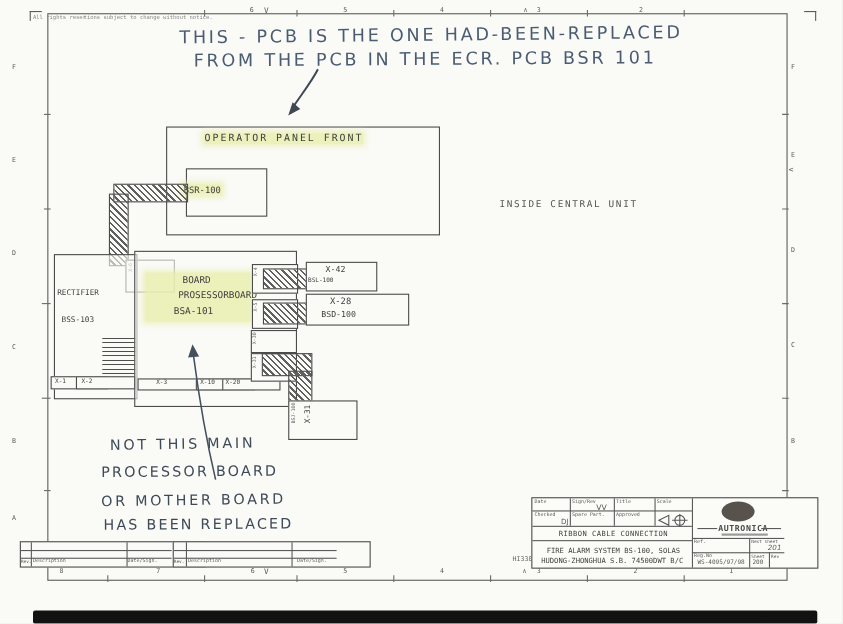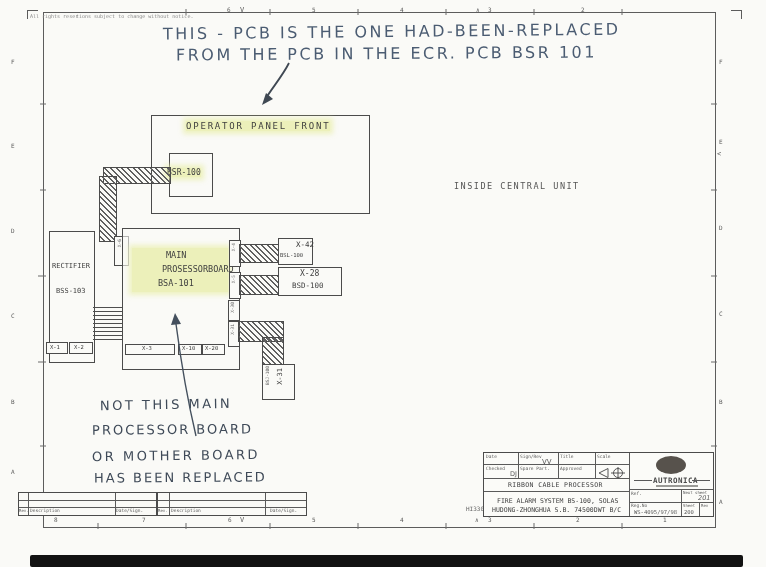--- a/index.html
+++ b/index.html
@@ -1,20 +1,20 @@
 <!DOCTYPE html>
 <html><head>
 <meta charset="utf-8">
 <style>
   html,body{margin:0;padding:0;background:#e9e9e6;}
   .sheet{position:relative;width:766px;height:567px;background:#fafaf7;overflow:hidden;
          font-family:"DejaVu Sans Mono",monospace;color:#3f3f3f;}
   .abs{position:absolute;}
   .lbl{position:absolute;white-space:nowrap;}
-  .box{position:absolute;border:1px solid #4b4b4b;background:rgba(250,250,247,0.6);}
+  .box{position:absolute;border:1px solid #4b4b4b;background:rgba(250,250,247,0.6);padding-left:30px;}
   .hatch{position:absolute;border:1px solid #4b4b4b;
          background:repeating-linear-gradient(45deg,rgba(0,0,0,0) 0 2.5px,#606060 2.5px 4px);}
   .flat{position:absolute;background:repeating-linear-gradient(180deg,#4e4e4e 0 1px,rgba(0,0,0,0) 1px 4px);}
   .hl{background:rgba(232,238,170,0.8);box-shadow:0 0 5px 3px rgba(232,238,170,0.7);}
   .hand{font-family:"DejaVu Sans",sans-serif;color:#4b5c72;}
   .rul{position:absolute;font-size:6px;color:#5a5a5a;font-family:"DejaVu Sans Mono",monospace;}
   .tb-lab{position:absolute;font-size:4.5px;color:#5a5a5a;white-space:nowrap;}
   .vtext{writing-mode:vertical-rl;transform:rotate(180deg);}
   .cline{position:absolute;background:#5a5a5a;}
 </style>
@@ -84,21 +84,21 @@
   <div class="lbl" style="left:56px;top:287px;font-size:7px;">BSS-103</div>
   <div class="box" style="left:46px;top:342px;width:20px;height:10px;background:#fafaf7;"></div>
   <div class="lbl" style="left:50px;top:344px;font-size:5.5px;">X-1</div>
   <div class="box" style="left:69px;top:342px;width:22px;height:10px;background:#fafaf7;"></div>
   <div class="lbl" style="left:74px;top:344px;font-size:5.5px;">X-2</div>
 
   <div class="flat" style="left:93px;top:307px;width:30px;height:33px;"></div>
 
   <div class="box" style="left:122px;top:228px;width:116px;height:140px;"></div>
   <div class="abs hl" style="left:132px;top:248px;width:96px;height:44px;"></div>
-  <div class="lbl" style="left:166px;top:250px;font-size:8.5px;">MAIN</div>
+  <div class="lbl" style="left:166px;top:250px;font-size:8.5px;">BOARD</div>
   <div class="lbl" style="left:138px;top:264px;font-size:8.5px;padding-left:24px;">PROSESSORBOARD</div>
   <div class="lbl" style="left:158px;top:278px;font-size:8.5px;">BSA-101</div>
   <div class="box" style="left:125px;top:344px;width:48px;height:9px;background:#fafaf7;"></div>
   <div class="lbl" style="left:142px;top:345px;font-size:5.5px;">X-3</div>
   <div class="box" style="left:178px;top:344px;width:22px;height:9px;background:#fafaf7;"></div>
   <div class="lbl" style="left:182px;top:345px;font-size:5.5px;">X-10</div>
   <div class="box" style="left:202px;top:344px;width:21px;height:9px;background:#fafaf7;"></div>
   <div class="lbl" style="left:205px;top:345px;font-size:5.5px;">X-20</div>
 
   <div class="box" style="left:229px;top:240px;width:10px;height:25px;background:#fafaf7;"></div>
@@ -207,21 +207,21 @@
     <div class="tb-lab hand" style="left:26px;top:17px;font-size:6.5px;">DJ</div>
     <div class="tb-lab" style="left:36px;top:13px;">Spare Part.</div>
     <div class="tb-lab" style="left:76px;top:13px;">Approved</div>
     <svg width="28" height="12" style="position:absolute;left:114px;top:14px;">
       <polygon points="1,6 10,1.5 10,10.5" fill="none" stroke="#555" stroke-width="1"></polygon>
       <circle cx="20" cy="6" r="4.5" fill="none" stroke="#555" stroke-width="1"></circle>
       <line x1="13" y1="6" x2="27" y2="6" stroke="#555" stroke-width="1"></line>
       <line x1="20" y1="0" x2="20" y2="12" stroke="#555" stroke-width="1"></line>
     </svg>
 
-    <div class="lbl" style="left:24px;top:28px;font-size:6.5px;letter-spacing:0.4px;">RIBBON CABLE PROCESSOR</div>
+    <div class="lbl" style="left:24px;top:28px;font-size:6.5px;letter-spacing:0.4px;">RIBBON CABLE CONNECTION</div>
     <div class="lbl" style="left:13px;top:44px;font-size:6.5px;">FIRE ALARM SYSTEM BS-100, SOLAS</div>
     <div class="lbl" style="left:8px;top:53px;font-size:6.5px;">HUDONG-ZHONGHUA S.B. 74500DWT B/C</div>
 
     <div class="abs" style="left:172px;top:3px;width:30px;height:18px;background:#57524c;border-radius:50%;"></div>
     <div class="cline" style="left:150px;top:27px;width:18px;height:1px;"></div>
     <div class="lbl" style="left:169px;top:23px;font-size:7.5px;font-weight:bold;letter-spacing:0.5px;color:#4a4a4a;">AUTRONICA</div>
     <div class="cline" style="left:208px;top:27px;width:18px;height:1px;"></div>
     <div class="abs" style="left:172px;top:32px;width:42px;height:1.5px;background:#9a9a96;"></div>
     <div class="cline" style="left:145px;top:36px;width:84px;height:1px;"></div>
     <div class="cline" style="left:145px;top:49px;width:84px;height:1px;"></div>

